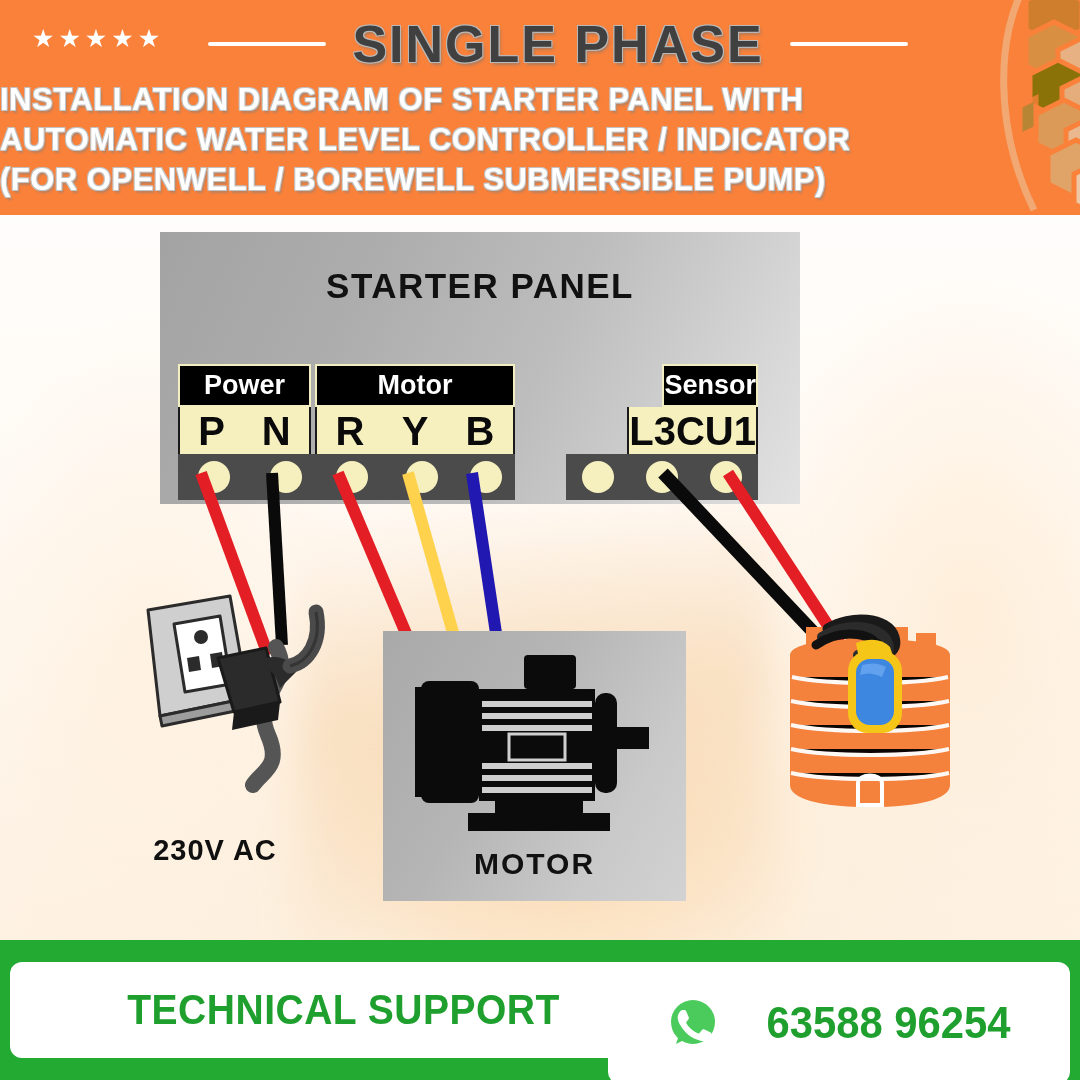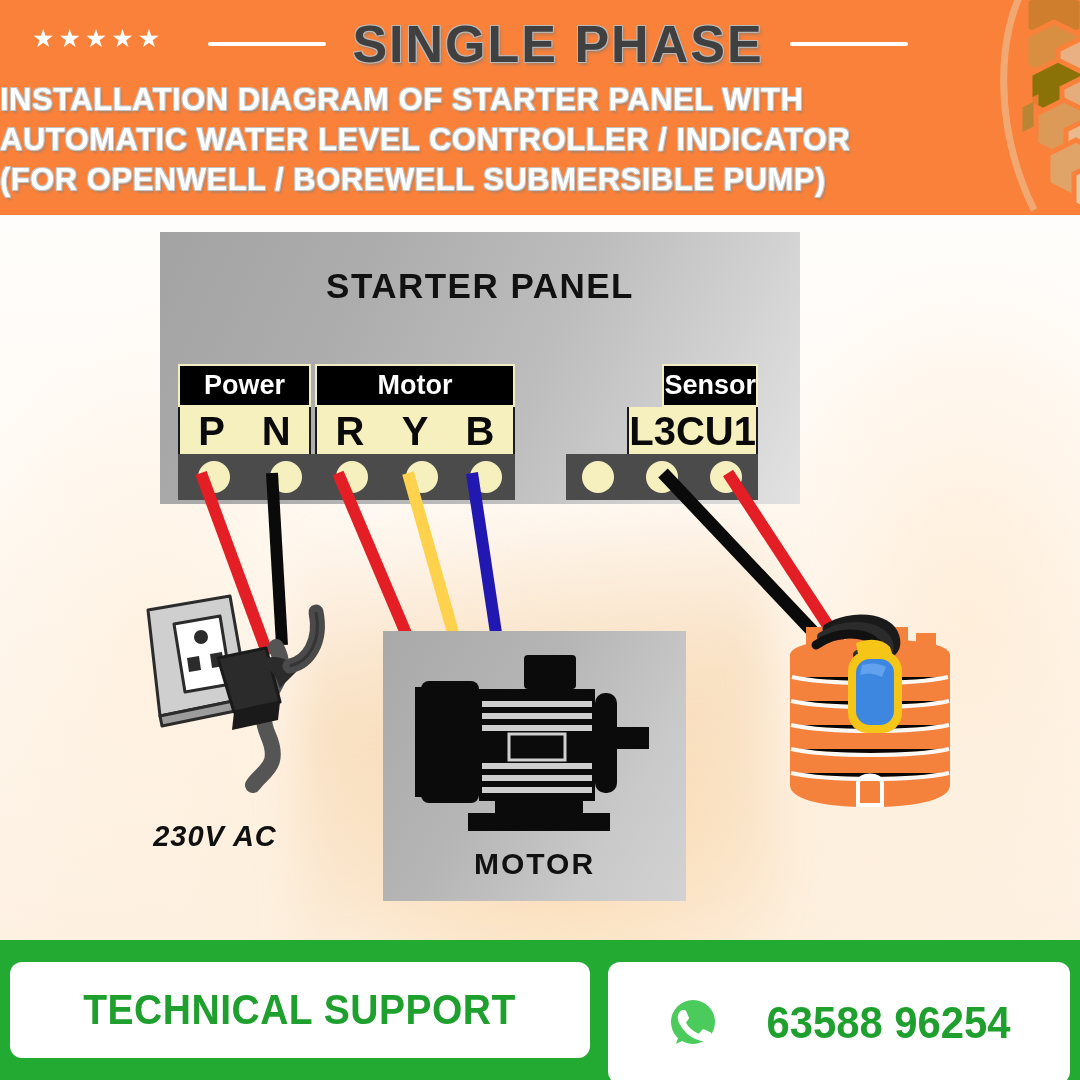--- a/index.html
+++ b/index.html
@@ -227,42 +227,42 @@
   
   .caption {
     position: absolute;
     text-align: center;
     font-size: 29px;
     font-weight: bold;
     color: #101010;
     letter-spacing: 1px;
     line-height: 38px;
   }
-  .cap-socket { left: 90px; top: 602px; width: 250px; font-style: italic; }
+  .cap-socket { left: 90px; top: 616px; width: 250px; }
   .cap-tank   { left: 755px; top: 600px; width: 220px; }
 
   
   .footer {
     position: absolute;
     left: 0; top: 940px;
     width: 1080px;
     height: 140px;
     background: #22AA33;
   }
   .footer-card {
     position: absolute;
     background: #ffffff;
     border-radius: 12px;
     display: flex;
     align-items: center;
     justify-content: center;
   }
   .card-support {
     left: 10px; top: 22px;
-    width: 580px; height: 96px;
+    width: 580px; height: 96px; padding-left: 44px;
   }
   .card-phone {
     left: 608px; top: 22px;
     width: 462px; height: 122px;
     gap: 36px;
   }
   .support-text {
     font-size: 42px;
     font-weight: bold;
     color: #1FA02E;

